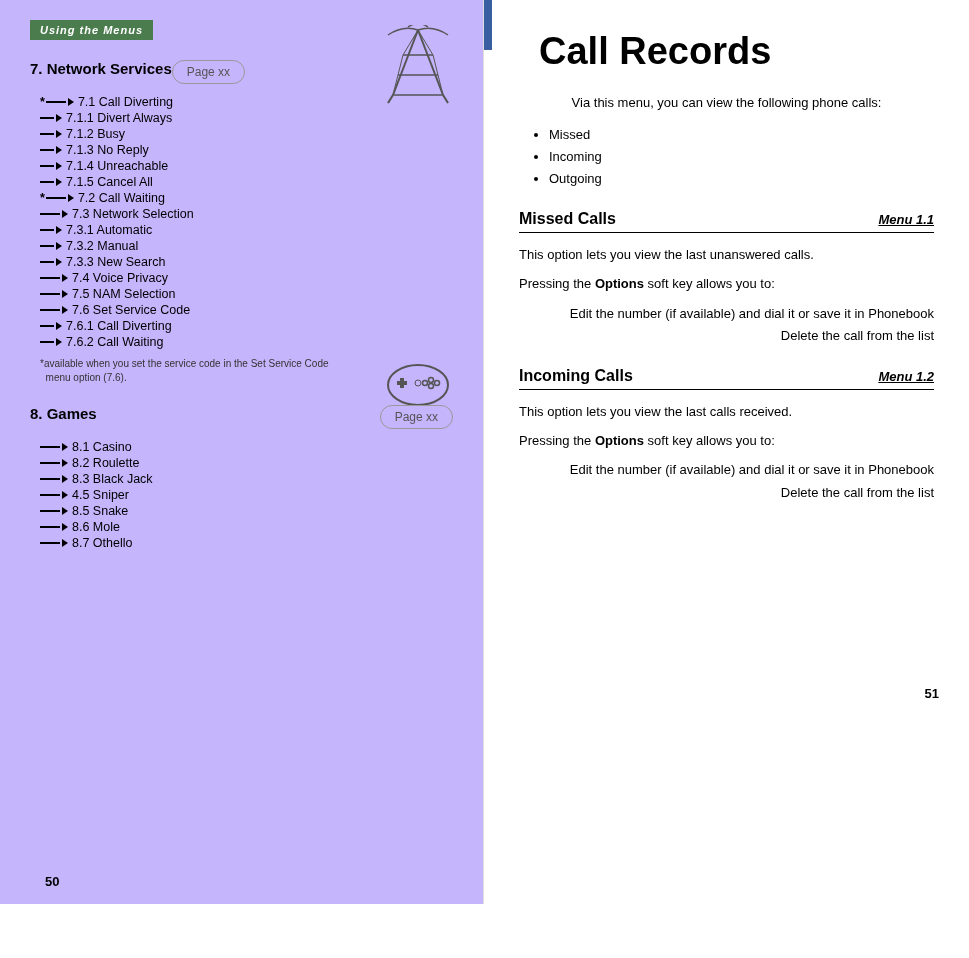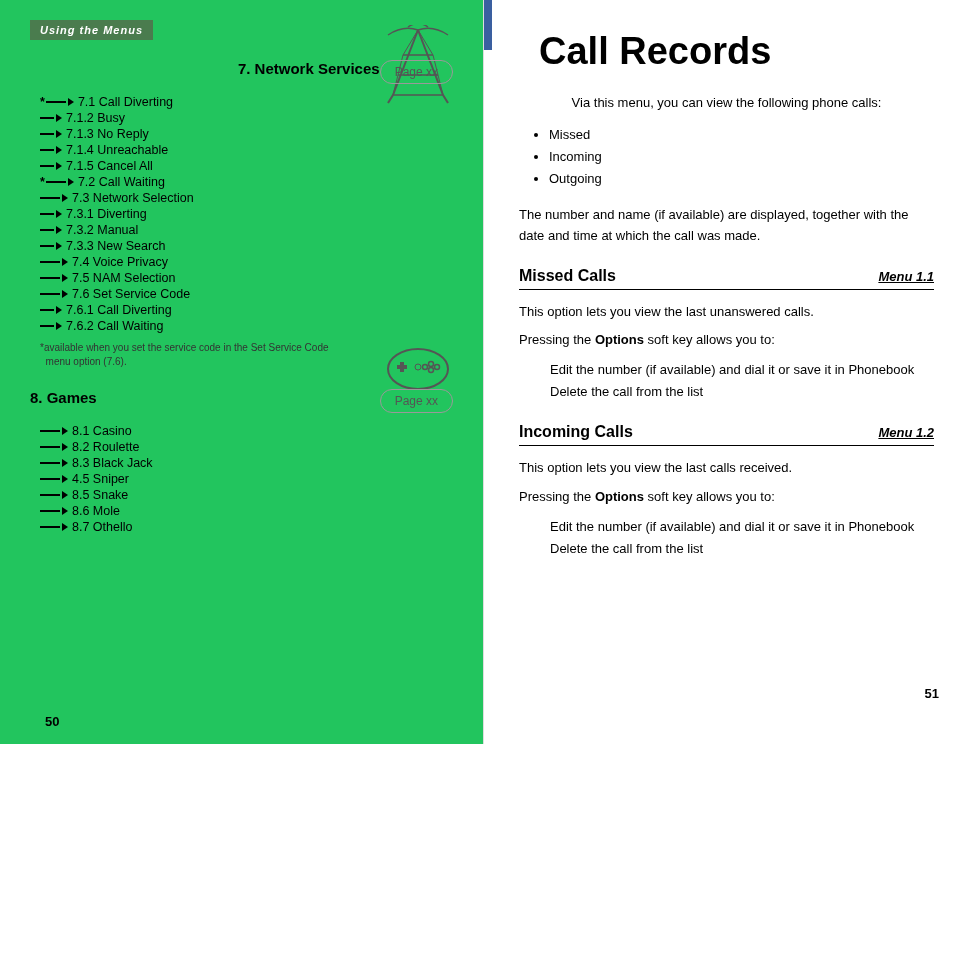--- a/index.html
+++ b/index.html
@@ -9,22 +9,22 @@
       font-family: Arial, sans-serif;
       font-size: 13px;
       background: #fff;
       display: flex;
       overflow: hidden;
     }
 
     
     .left-page {
       width: 484px;
-      height: 744px;
-      background: #22c55e;
+      height: 904px;
+      background: #c4b5fd;
       padding: 20px 30px 20px 30px;
       position: relative;
       border-right: 1px solid #ddd;
     }
 
     .header-bar {
       background: #4a7c4e;
       color: #fff;
       font-size: 11px;
       font-weight: bold;
@@ -168,20 +168,21 @@
     }
 
     .options-bold {
       font-weight: bold;
     }
 
     .section-sub-list {
       margin-left: 31px;
       font-size: 13px;
       line-height: 1.7;
+      text-align: right;
     }
 
     .page-number-right {
       position: absolute;
       bottom: 15px;
       right: 30px;
       font-size: 13px;
       font-weight: bold;
     }
 
@@ -233,21 +234,21 @@
     }
   </style>
 </head>
 <body>
 
 <div class="left-page">
   <div class="header-bar">Using the Menus</div>
 
   
   <div class="section-block clearfix">
-    <div style="display:flex; justify-content:flex-end; align-items:center; margin-bottom:8px;">
+    <div style="display:flex; justify-content:flex-start; align-items:center; margin-bottom:8px;">
       <div class="section-title">7. Network Services</div>
       <div class="page-badge">Page xx</div>
     </div>
 
     <svg class="tower-svg" width="70" height="80" viewBox="0 0 70 80">
 
       <line x1="35" y1="5" x2="10" y2="70" stroke="#555" stroke-width="2"></line>
       <line x1="35" y1="5" x2="60" y2="70" stroke="#555" stroke-width="2"></line>
       <line x1="20" y1="30" x2="50" y2="30" stroke="#555" stroke-width="1.5"></line>
       <line x1="15" y1="50" x2="55" y2="50" stroke="#555" stroke-width="1.5"></line>
@@ -272,20 +273,25 @@
       <div class="tree-row">
         <span style="font-weight:bold; margin-right:1px;">*</span>
         <span class="h-line"></span>
         <span class="arr"></span>
         <span>7.1  Call Diverting</span>
       </div>
 
       <div class="tree-row indent-2">
         <span class="h-line" style="width:14px;"></span>
         <span class="arr"></span>
+        <span>7.1.1  Divert Always</span>
+      </div>
+      <div class="tree-row indent-2">
+        <span class="h-line" style="width:14px;"></span>
+        <span class="arr"></span>
         <span>7.1.2  Busy</span>
       </div>
       <div class="tree-row indent-2">
         <span class="h-line" style="width:14px;"></span>
         <span class="arr"></span>
         <span>7.1.3  No Reply</span>
       </div>
       <div class="tree-row indent-2">
         <span class="h-line" style="width:14px;"></span>
         <span class="arr"></span>
@@ -305,21 +311,21 @@
       </div>
 
       <div class="tree-row">
         <span class="h-line"></span>
         <span class="arr"></span>
         <span>7.3  Network Selection</span>
       </div>
       <div class="tree-row indent-2">
         <span class="h-line" style="width:14px;"></span>
         <span class="arr"></span>
-        <span>7.3.1  Diverting</span>
+        <span>7.3.1  Automatic</span>
       </div>
       <div class="tree-row indent-2">
         <span class="h-line" style="width:14px;"></span>
         <span class="arr"></span>
         <span>7.3.2  Manual</span>
       </div>
       <div class="tree-row indent-2">
         <span class="h-line" style="width:14px;"></span>
         <span class="arr"></span>
         <span>7.3.3  New Search</span>
@@ -425,21 +431,20 @@
   <div class="right-accent-bar"></div>
   <h1 class="right-page-title">Call Records</h1>
 
   <p class="right-intro">Via this menu, you can view the following phone calls:</p>
   <ul class="right-list">
     <li>Missed</li>
     <li>Incoming</li>
     <li>Outgoing</li>
   </ul>
 
-  <p class="right-description">The number and name (if available) are displayed, together with the date and time at which the call was made.</p>
 
 
   <div class="section-header">
     <span class="section-header-title">Missed Calls</span>
     <span class="section-header-menu">Menu 1.1</span>
   </div>
 
   <p class="section-text">This option lets you view the last unanswered calls.</p>
   <p class="section-text">
     Pressing the <span class="options-bold">Options</span> soft key allows you to:

